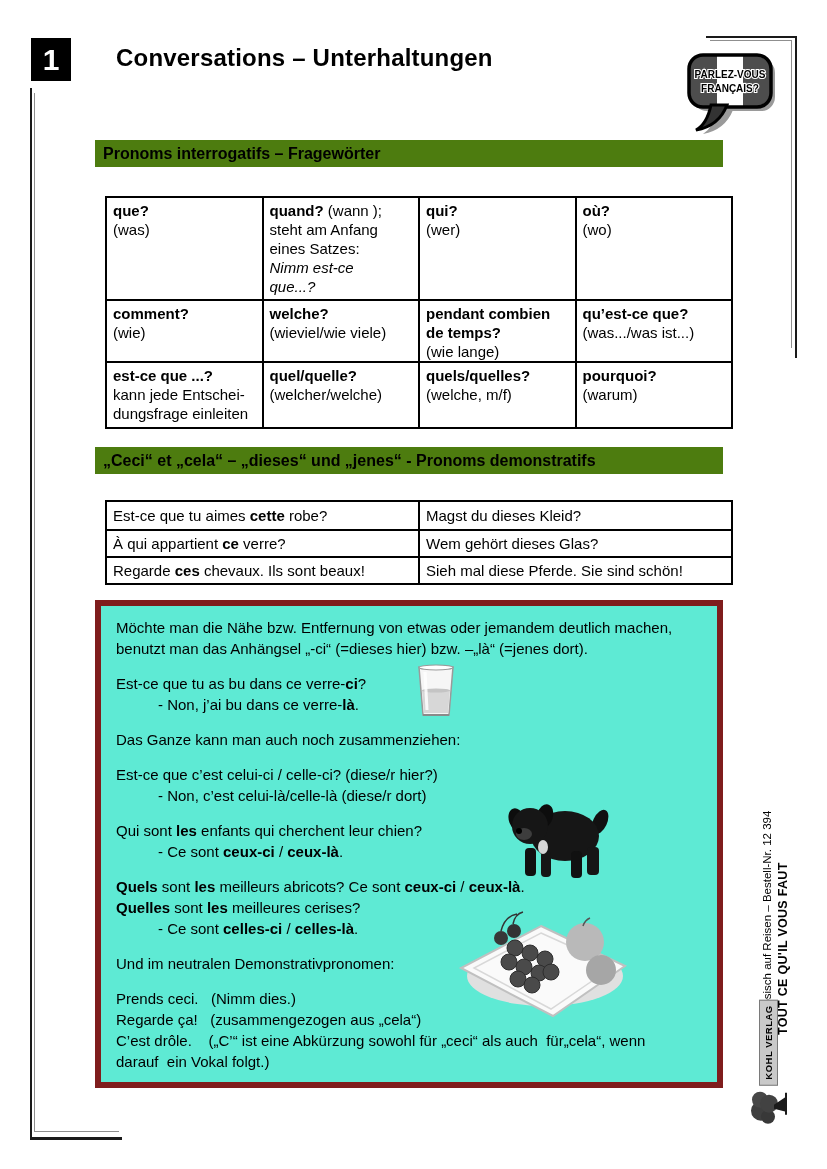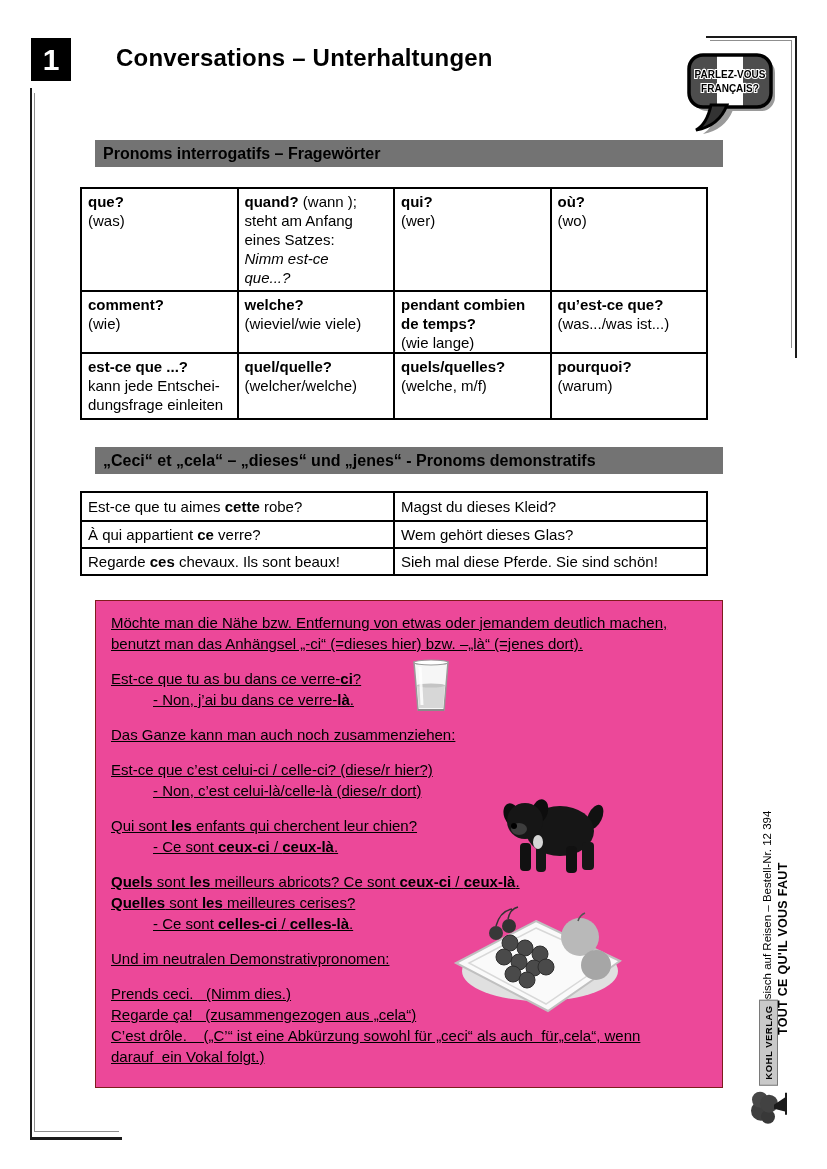--- a/index.html
+++ b/index.html
@@ -8,43 +8,43 @@
   .abs{position:absolute;}
   .b{font-weight:bold;}
   .i{font-style:italic;}
 
   
   #unit-box{left:31px;top:38px;width:40px;height:43px;background:#000;color:#fff;
     display:flex;align-items:center;justify-content:center;font-size:30px;font-weight:bold;}
   #page-title{left:116px;top:44px;font-size:24px;font-weight:bold;letter-spacing:.2px;}
 
   
-  .section-bar{left:95px;width:628px;height:27px;background:#737373;
+  .section-bar{left:95px;width:628px;height:27px;background:#4d7c0f;
     font-size:16px;font-weight:bold;line-height:27px;padding-left:8px;box-sizing:border-box;}
   #bar-interrogatifs{top:140px;}
   #bar-demonstratifs{top:447px;}
 
   
-  .gtable{left:80px;width:628px;border:2px solid #000;background:#fff;box-sizing:border-box;}
+  .gtable{left:105px;width:628px;border:2px solid #000;background:#fff;box-sizing:border-box;margin-top:9px;}
   #table-interrogatifs{top:187px;}
   #table-demonstratifs{top:491px;}
   .trow{display:flex;border-top:2px solid #000;box-sizing:border-box;}
   .trow:first-child{border-top:none;}
   .tcell{flex:1;border-left:2px solid #000;padding:3px 6px;box-sizing:border-box;overflow:hidden;}
   .tcell:first-child{border-left:none;}
   .cline{font-size:15px;line-height:19px;white-space:pre-wrap;}
   #table-interrogatifs .trow:nth-child(1){height:101px;}
   #table-interrogatifs .trow:nth-child(2){height:62px;}
   #table-interrogatifs .trow:nth-child(3){height:66px;}
   #table-demonstratifs .trow{height:27px;}
   #table-demonstratifs .tcell{display:flex;align-items:center;}
 
   
-  #explanation-box{left:95px;top:600px;width:628px;height:488px;background:#ec4899;
-    border:1px solid #7f1d1d;box-sizing:border-box;padding:11px 10px 0 15px;text-decoration:underline;}
+  #explanation-box{left:95px;top:600px;width:628px;height:488px;background:#5eead4;
+    border:6px solid #7f1d1d;box-sizing:border-box;padding:11px 10px 0 15px;}
   .box-line{font-size:15px;line-height:21px;min-height:21px;white-space:pre-wrap;}
   .box-line.blank{min-height:14px;line-height:14px;}
   .box-line.indent{padding-left:42px;}
   .box-img{position:absolute;}
   #glass-image{left:313px;top:58px;}
   #puppy-image{left:402px;top:186px;}
   #fruit-image{left:356px;top:296px;}
 
   
   .frame{background:#1a1a1a;}

